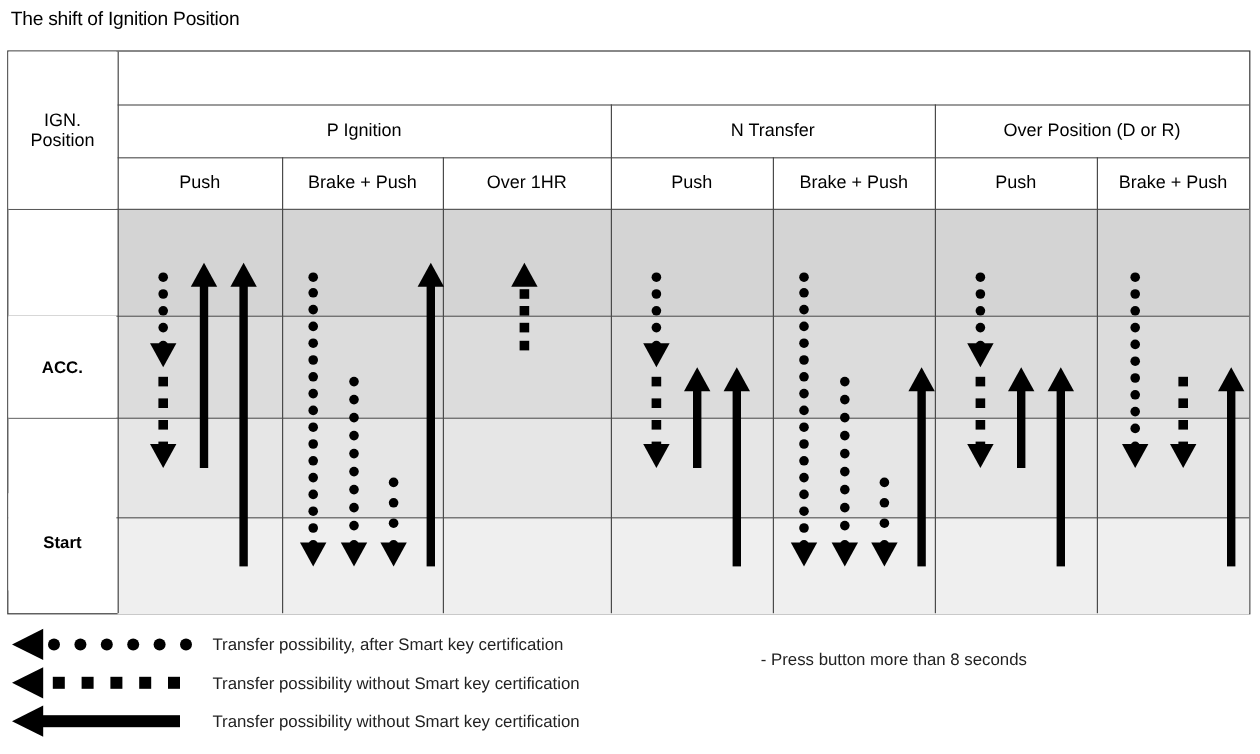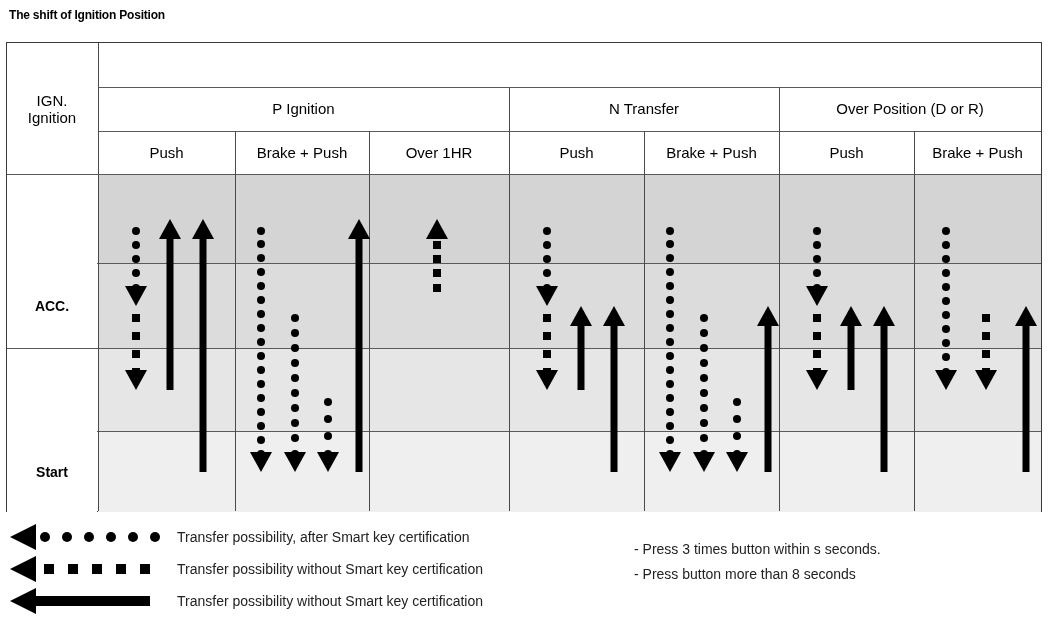--- a/index.html
+++ b/index.html
@@ -3,21 +3,21 @@
 <meta charset="utf-8">
 <style>
   html,body{margin:0;padding:0;}
   body{
     width:1050px;height:628px;background:#ffffff;
     font-family:"Liberation Sans", sans-serif;
     color:#000;overflow:hidden;position:relative;
   }
   #title{
     position:absolute;left:9px;top:8px;
-    font-size:12px;font-weight:bold;letter-spacing:-0.2px;
+    font-size:16px;font-weight:normal;letter-spacing:-0.2px;
   }
 
   
   #table{
     position:absolute;left:6px;top:42px;width:1036px;height:470px;
     border:1px solid #3a3a3a;box-sizing:border-box;
   }
   .vline{position:absolute;top:0;bottom:0;width:1px;background:#4a4a4a;}
   .hline{position:absolute;left:0;right:0;height:1px;background:#5a5a5a;}
 
@@ -72,21 +72,21 @@
 </style>
 </head>
 <body>
 
 <div id="title">The shift of Ignition Position</div>
 
 <div id="table">
 
   <div class="rowlabel" style="top:0;height:131px;flex-direction:column;font-weight:normal;font-size:15px;">
     <span>IGN.</span>
-    <span>Ignition</span>
+    <span>Position</span>
   </div>
 
 
   <div class="hcell" style="left:91px;width:411px;top:44px;height:44px;">
     <span>P Ignition</span>
   </div>
   <div class="hcell" style="left:502px;width:270px;top:44px;height:44px;">
     <span>N Transfer</span>
   </div>
   <div class="hcell" style="left:772px;right:0;top:44px;height:44px;">
@@ -116,21 +116,21 @@
   </div>
 
   <div class="rowband" style="top: 131px; height: 89px; background: rgb(212, 212, 212);"></div>
   <div class="rowband" style="top: 220px; height: 85px; background: rgb(220, 220, 220);"></div>
   <div class="rowband" style="top: 305px; height: 83px; background: rgb(230, 230, 230);"></div>
   <div class="rowband" style="top: 388px; height: 81px; background: rgb(239, 239, 239);"></div>
 
   <div class="rowlabel" style="top:220px;height:85px;">
     <span>ACC.</span>
     </div>
-  <div class="rowlabel" style="top:388px;height:81px;">
+  <div class="rowlabel" style="top:368px;height:81px;">
     <span>Start</span>
     </div>
 
   <div class="hline" style="top:44px;left:91px;"></div>
   <div class="hline" style="top:88px;left:91px;"></div>
   <div class="hline" style="top:131px;"></div>
   <div class="hline" style="top:220px;"></div>
   <div class="hline" style="top:305px;"></div>
   <div class="hline" style="top:388px;"></div>
 
@@ -365,15 +365,14 @@
   <div class="leg-row" style="left:10px;top:78px;">
     <div class="leg-glyph">
       <div class="lg-head"></div>
       <div class="lg-bar" style="width:116px;"></div>
     </div>
     <div class="leg-text" style="margin-left:32px;">Transfer possibility without Smart key certification</div>
   </div>
 </div>
 
 <div id="cond">
-  <div class="citem">- Press 3 times button within s seconds.</div>
   <div class="citem">- Press button more than 8 seconds</div>
 </div>
 
 </body></html>

